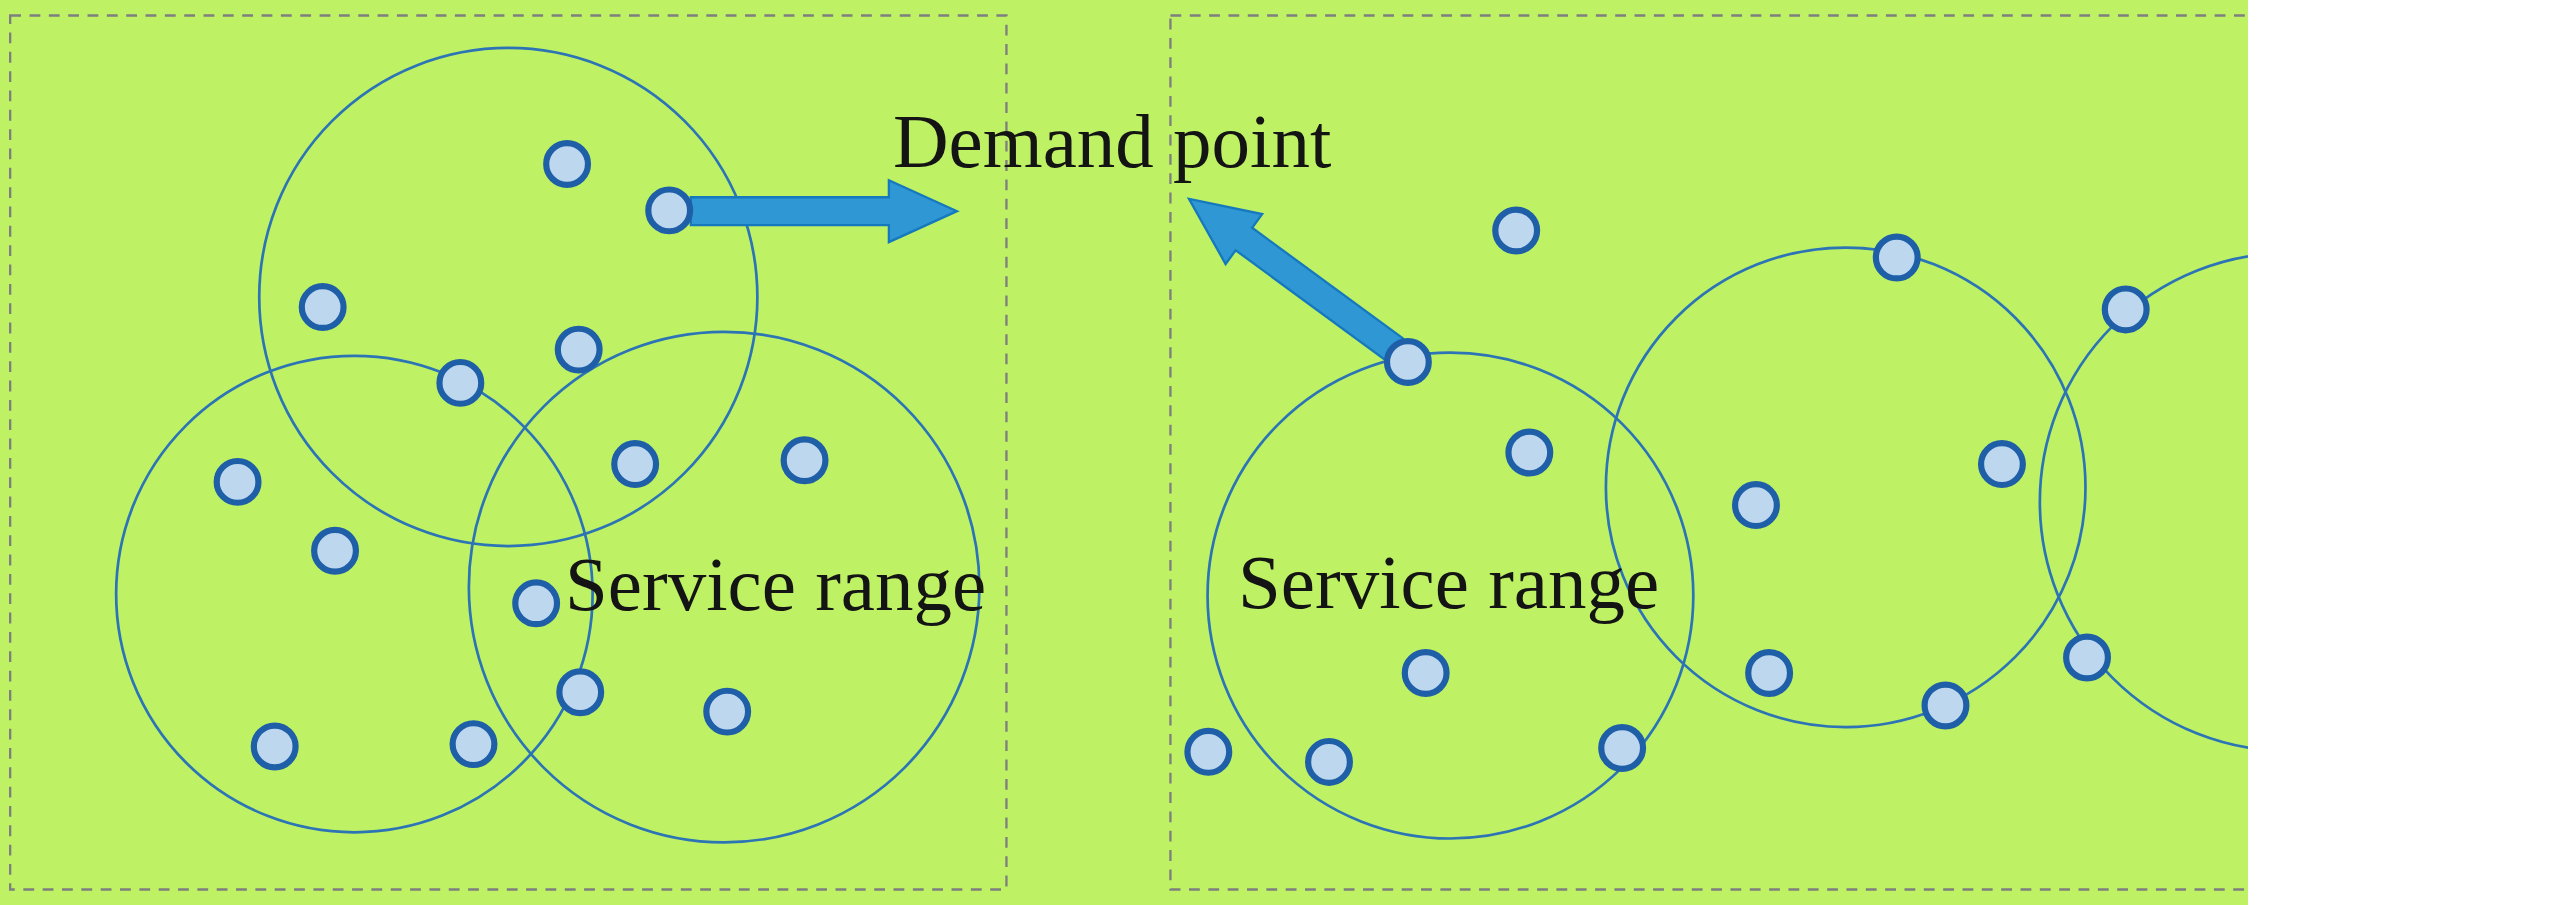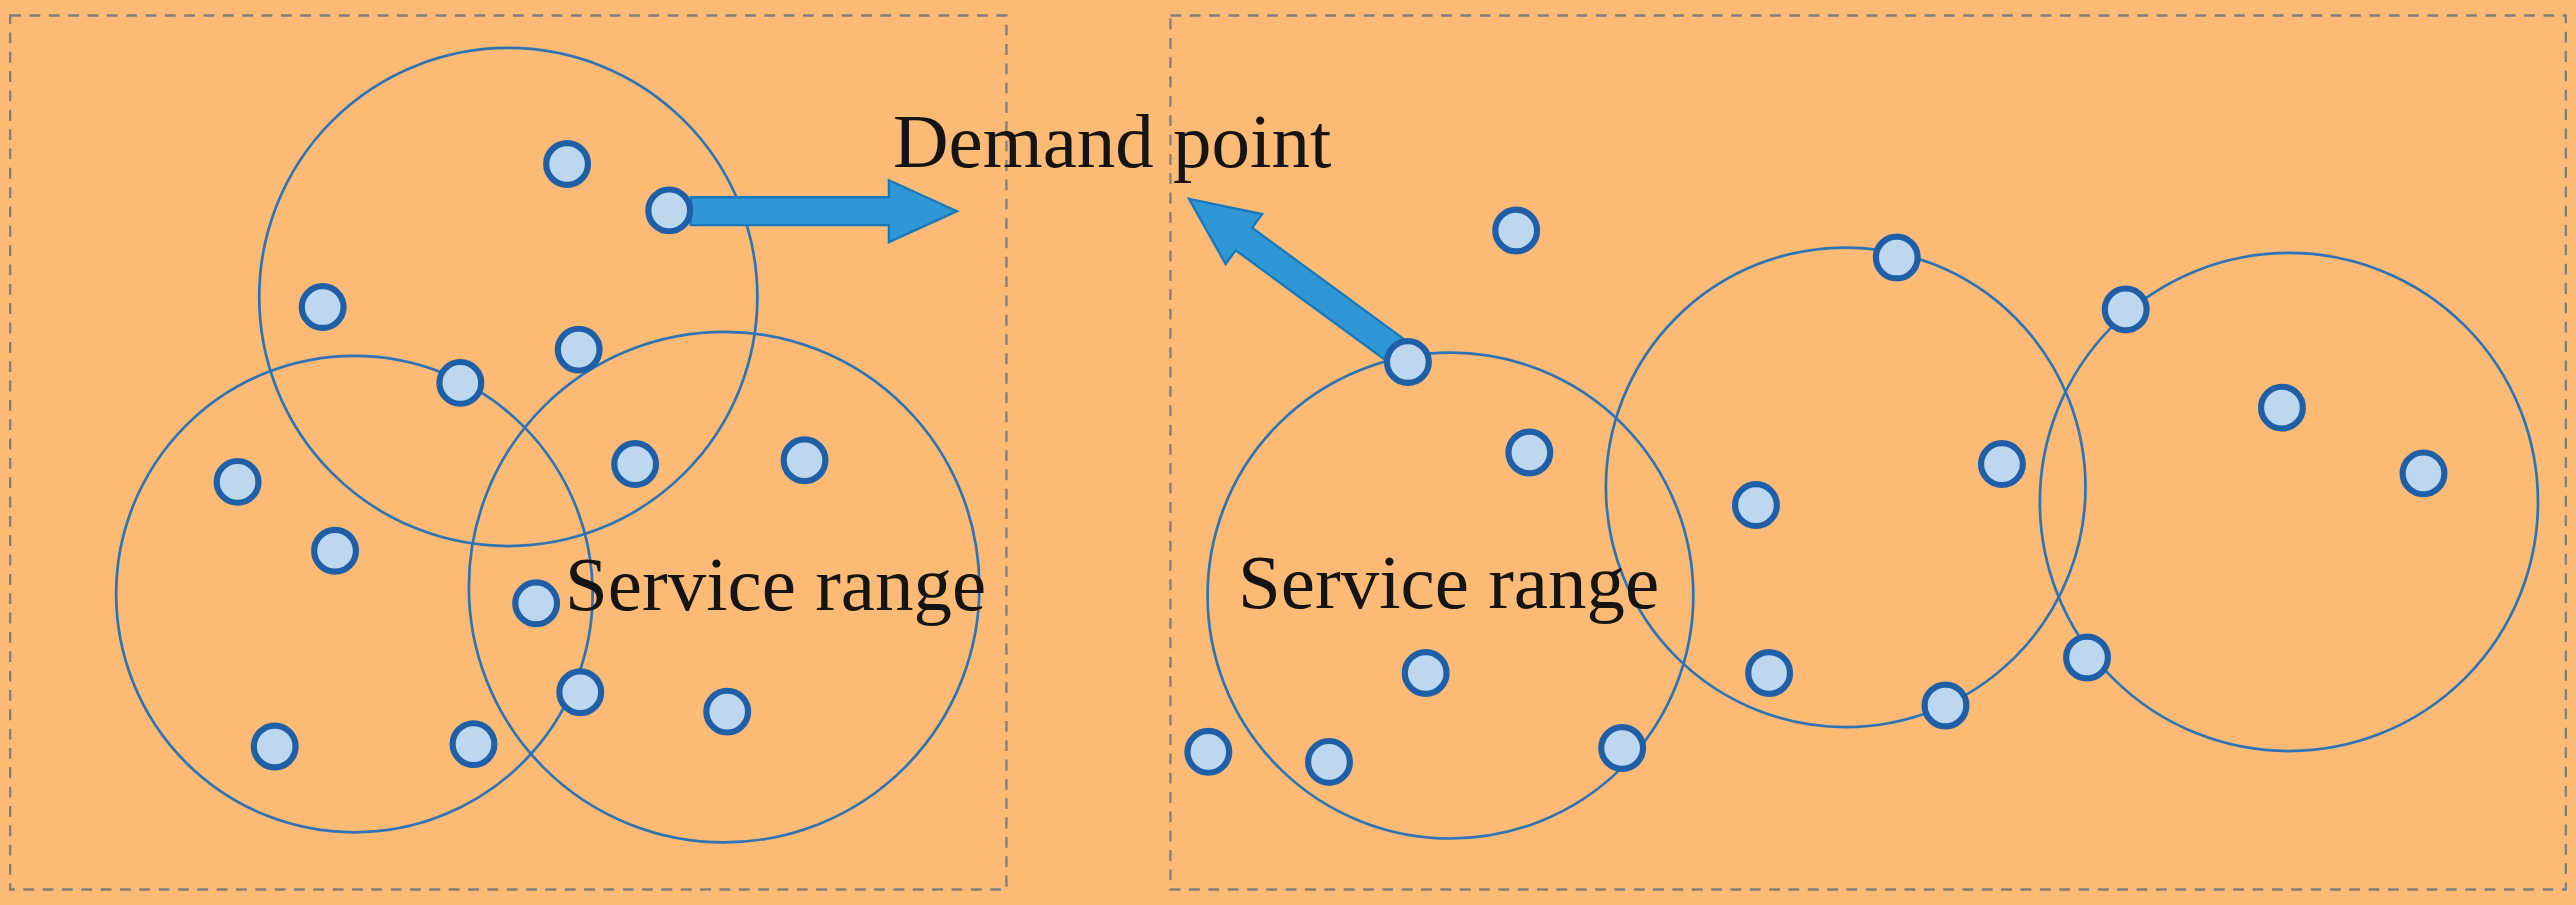--- a/index.html
+++ b/index.html
@@ -1,16 +1,16 @@
 <!DOCTYPE html>
 <html style="font-size:12.4px"><head>
 <meta charset="utf-8">
 <style>
   html,body{margin:0;padding:0;background:#ffffff;}
-  #figure{position:relative;width:2576px;height:905px;background:#fdba74;overflow:hidden;
+  #figure{position:relative;width:2248px;height:905px;background:#bef264;overflow:hidden;
           font-family:"Liberation Serif","DejaVu Serif",serif;}
   #diagram-svg{position:absolute;left:0;top:0;width:2576px;height:905px;}
   .diagram-label{position:absolute;color:#141414;font-size:77px;line-height:1;white-space:nowrap;
                  letter-spacing:0px;}
 </style>
 </head>
 <body>
 
 <div id="figure">
   <svg id="diagram-svg" viewBox="0 0 3330 1170" xmlns="http://www.w3.org/2000/svg">

